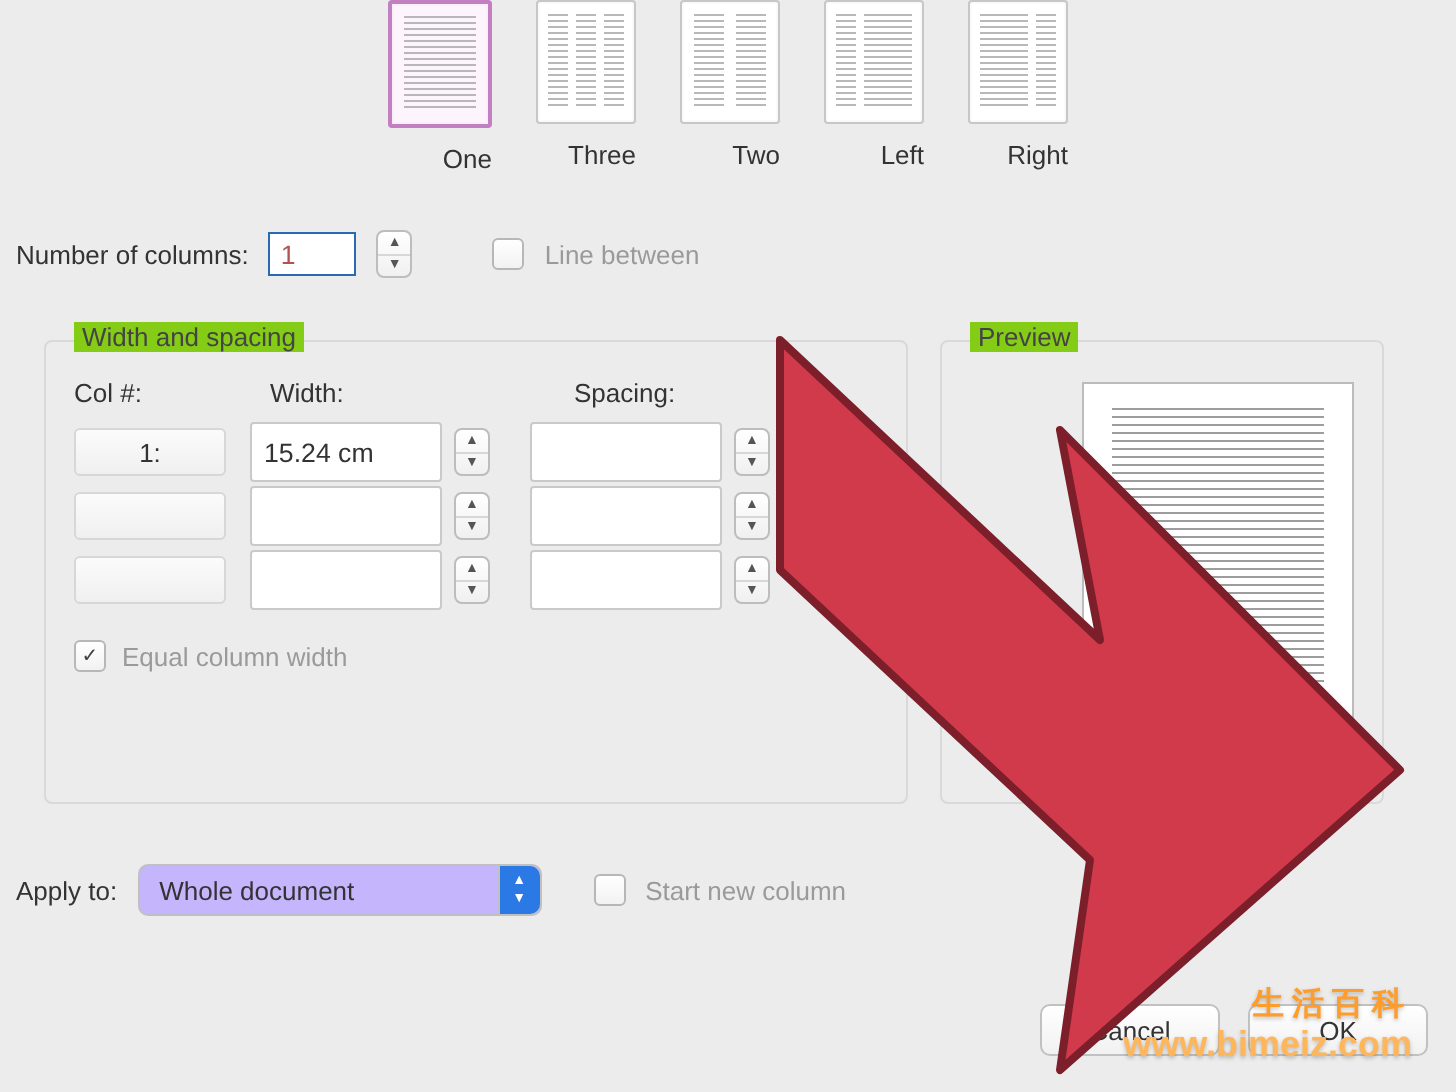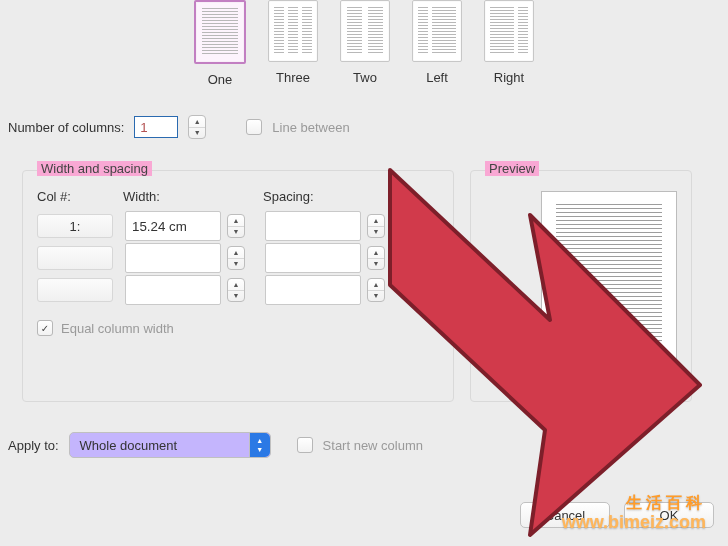--- a/index.html
+++ b/index.html
@@ -1,40 +1,40 @@
 <!DOCTYPE html>
 <html><head>
 <meta charset="utf-8">
 <style>
 html,body{margin:0;padding:0;width:728px;height:546px;font-family:-apple-system,"Helvetica Neue",Arial,sans-serif;font-size:13px;color:#333;overflow:hidden}
 .frame{position:absolute;left:-10px;right:-10px;top:0;bottom:0;background:#35b043}
 .window{position:absolute;left:10px;right:10px;top:0;bottom:0;background:#ececec}
 
 .presets{display:flex;justify-content:center;gap:22px;padding-top:0}
-.preset{display:flex;flex-direction:column;align-items:center;gap:8px}
+.preset{display:flex;flex-direction:column;align-items:flex-end;gap:8px}
 .preset .thumb{width:48px;height:60px;background:#fff;border:1px solid #c7c7c7;border-radius:2px;position:relative;box-shadow:0 0 0 1px rgba(0,0,0,.02) inset}
 .preset.selected .thumb{border:2px solid #c27fc2;background:#fdf4fd}
 .preset .thumb .col{position:absolute;top:6px;bottom:6px;background:repeating-linear-gradient(to bottom,#b8b8b8 0 1px,transparent 1px 3px)}
 .preset .label{color:#333}
 
 .numrow{display:flex;align-items:center;gap:10px;padding:28px 8px 14px 8px}
 .label{color:#333}
 .numfield{width:44px;height:22px;border:1px solid #2a6ab0;padding:2px 5px;box-sizing:border-box;background:#fff;color:#b45252;font-family:inherit}
 .stepper{width:16px;height:22px;border:1px solid #bdbdbd;border-radius:4px;background:linear-gradient(#fff,#f0f0f0);display:flex;flex-direction:column}
 .stepper div{flex:1;display:flex;align-items:center;justify-content:center;font-size:7px;color:#555}
 .stepper div:first-child{border-bottom:1px solid #d7d7d7}
 .chk{width:14px;height:14px;border:1px solid #b7b7b7;border-radius:3px;background:linear-gradient(#fff,#f2f2f2);display:inline-flex;align-items:center;justify-content:center;font-size:10px;color:#434343}
 .chk.checked::after{content:"✓"}
 .muted{color:#9a9a9a}
 
 .group{border:1px solid #d9d9d9;border-radius:4px;background:#ececec;position:relative}
-.group > .legend{position:absolute;top:-10px;left:14px;background:#f9a8d4;padding:0 4px;color:#444}
+.group > .legend{position:absolute;top:-10px;left:14px;background:#84cc16;padding:0 4px;color:#444}
 .ws-group{position:absolute;left:22px;top:170px;width:430px;height:230px}
 .pv-group{position:absolute;left:470px;top:170px;width:220px;height:230px}
-.ws-head{display:flex;gap:0;padding:18px 14px 6px 14px}
+.ws-head{display:flex;gap:12px;padding:18px 14px 6px 14px}
 .ws-head div:nth-child(1){width:86px}
 .ws-head div:nth-child(2){width:140px}
 .ws-head div:nth-child(3){width:140px}
 .ws-row{display:flex;gap:0;align-items:center;height:32px;padding:0 14px}
 .colnum{width:74px;height:22px;border:1px solid #d7d7d7;border-radius:3px;background:linear-gradient(#fbfbfb,#f0f0f0);display:flex;align-items:center;justify-content:center;margin-right:12px;color:#333}
 .colnum.disabled{color:#bcbcbc}
 .txt{width:96px;height:22px;border:1px solid #c9c9c9;border-radius:2px;background:#fff;padding:14px 6px;box-sizing:border-box;color:#333;font-family:inherit}
 .txt[disabled]{background:#fff;color:#bcbcbc}
 .cellpair{display:flex;align-items:center;gap:6px;width:140px}
 .eq-row{display:flex;align-items:center;gap:8px;padding:14px 14px 0 14px}

